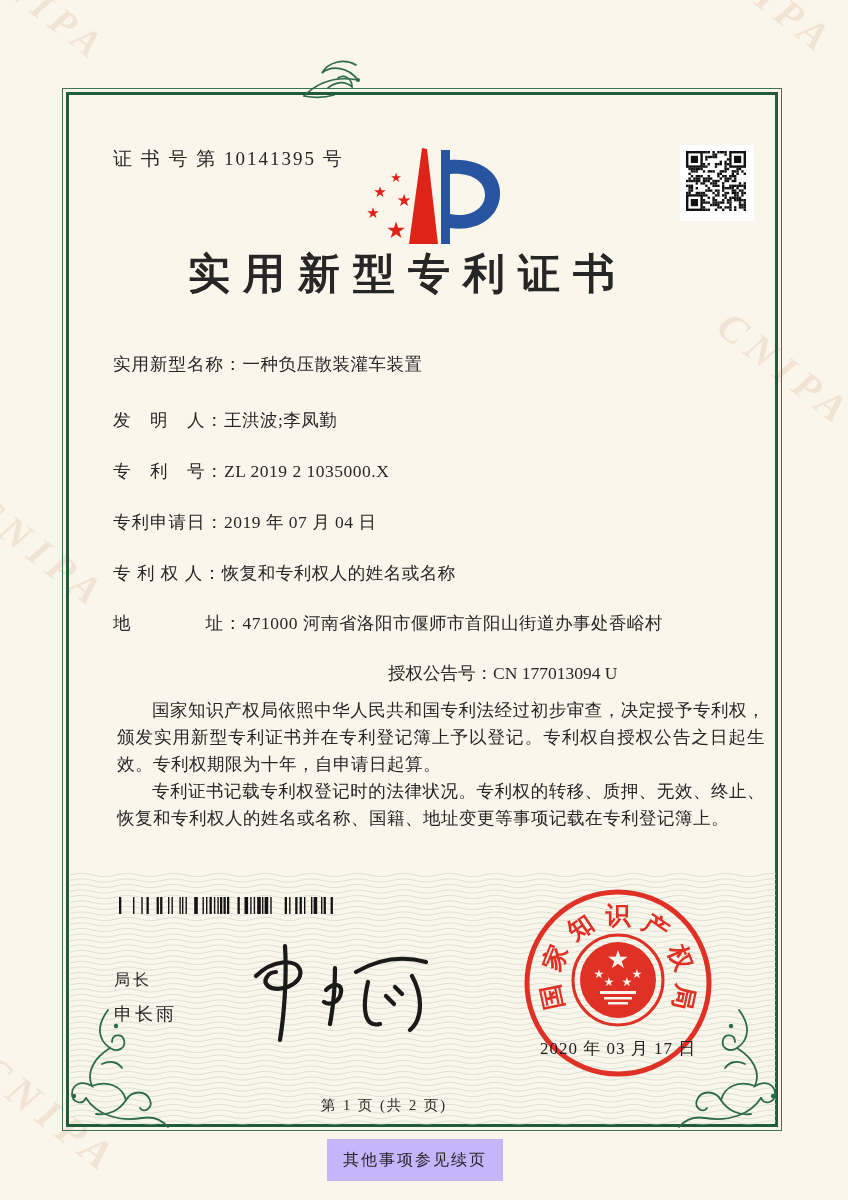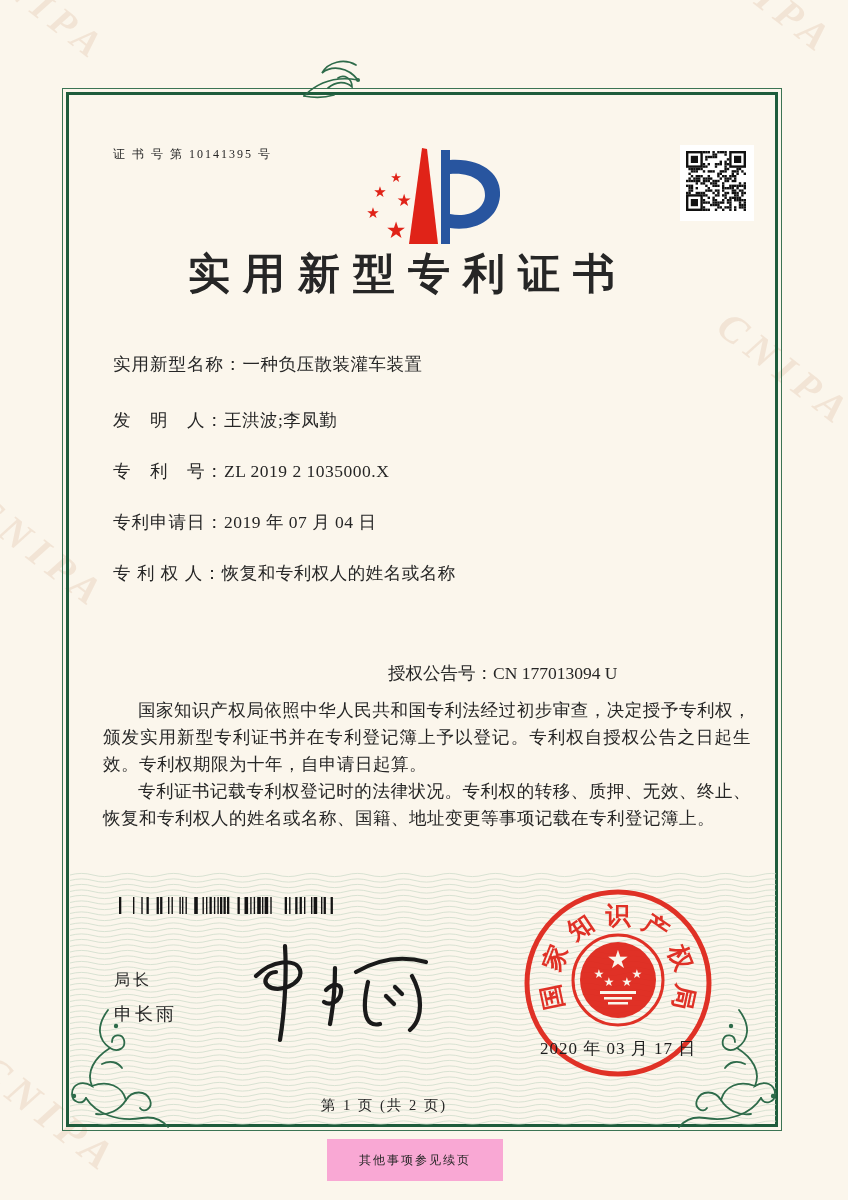--- a/index.html
+++ b/index.html
@@ -29,56 +29,56 @@
   .frame-outer{
     left:62px;top:88px;width:718px;height:1041px;
     border:1px solid #3b7454;z-index:1;
   }
   .frame-inner{
     left:66px;top:92px;width:706px;height:1029px;
     border:3px solid #1e5c3c;z-index:1;
   }
   .waves{left:70px;top:872px;width:706px;height:254px;z-index:1;}
   .cert-no{
-    left:113px;top:146px;font-size:12px;letter-spacing:2px;z-index:2;
+    left:113px;top:146px;font-size:19px;letter-spacing:2px;z-index:2;
   }
   .logo{left:346px;top:138px;width:164px;height:118px;z-index:2;}
   .qr-box{left:680px;top:145px;width:74px;height:76px;background:#ffffff;z-index:2;}
   .qr{left:686px;top:151px;width:60px;height:60px;z-index:3;}
   .title{
     left:0;top:246px;width:816px;text-align:center;
     font-size:42px;font-weight:bold;letter-spacing:13px;z-index:2;
   }
   .field{position:absolute;left:113px;font-size:17.5px;z-index:2;white-space:nowrap;}
   .field .lbl{letter-spacing:1px;}
   .field .val{letter-spacing:0.5px;}
   .grant-no{position:absolute;left:388px;font-size:17.5px;z-index:2;white-space:nowrap;}
   .paras{
-    left:103px;top:697px;width:648px;z-index:2;
+    left:117px;top:697px;width:648px;z-index:2;
     font-size:17.5px;line-height:27px;text-align:justify;
     letter-spacing:0.5px;
   }
   .paras p{margin:0;text-indent:2em;}
   .barcode{left:119px;top:897px;width:220px;height:17px;z-index:2;}
   .director-title{left:114px;top:970px;font-size:16px;letter-spacing:3px;z-index:2;}
   .director-name{left:114px;top:1002px;font-size:18px;letter-spacing:3px;z-index:2;}
   .signature{left:238px;top:938px;width:215px;height:105px;z-index:2;}
   .seal{left:521px;top:886px;width:194px;height:194px;z-index:3;opacity:0.93;}
   .seal-date{
     left:521px;top:1037px;width:194px;text-align:center;
     font-size:17px;color:#1d1d1d;letter-spacing:1px;z-index:4;white-space:nowrap;
   }
   .page-no{
     left:0;top:1096px;width:768px;text-align:center;
     font-size:14.5px;letter-spacing:2px;z-index:2;
   }
   .footer-note{
     left:327px;top:1139px;width:176px;height:42px;
-    background:#f9a8d4;z-index:2;
-    text-align:center;line-height:42px;font-size:12px;letter-spacing:2px;
+    background:#c4b5fd;z-index:2;
+    text-align:center;line-height:42px;font-size:16px;letter-spacing:2px;
   }
   .ornament{z-index:2;}
 </style>
 </head>
 <body>
 
 <div class="page">
 
   <div class="wm" style="left:-34px;top:-16px;font-size:38px;">CNIPA</div>
   <div class="wm" style="left:688px;top:-26px;font-size:40px;">CNIPA</div>
@@ -438,20 +438,23 @@
   </div>
   <div class="field" style="top:459px;">
     <span class="lbl">专　利　号：</span><span class="val">ZL 2019 2 1035000.X</span>
   </div>
   <div class="field" style="top:510px;">
     <span class="lbl">专利申请日：</span><span class="val">2019 年 07 月 04 日</span>
   </div>
   <div class="field" style="top:561px;">
     <span class="lbl">专 利 权 人：</span><span class="val">恢复和专利权人的姓名或名称</span>
   </div>
+  <div class="field" style="top:611px;">
+    <span class="lbl">地　　　　址：</span><span class="val">471000 河南省洛阳市偃师市首阳山街道办事处香峪村</span>
+  </div>
   <div class="grant-no" style="top:661px;">
     <span class="lbl">授权公告号：</span><span class="val">CN 177013094 U</span>
   </div>
 
   <div class="abs paras">
     <p>国家知识产权局依照中华人民共和国专利法经过初步审查，决定授予专利权，颁发实用新型专利证书并在专利登记簿上予以登记。专利权自授权公告之日起生效。专利权期限为十年，自申请日起算。</p>
     <p>专利证书记载专利权登记时的法律状况。专利权的转移、质押、无效、终止、恢复和专利权人的姓名或名称、国籍、地址变更等事项记载在专利登记簿上。</p>
   </div>
 
   <svg class="abs barcode" id="barcode" viewBox="0 0 220 17" preserveAspectRatio="none">

